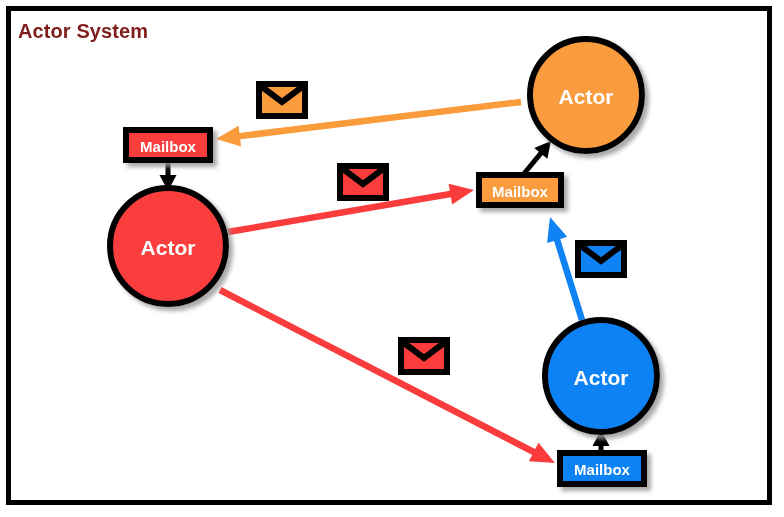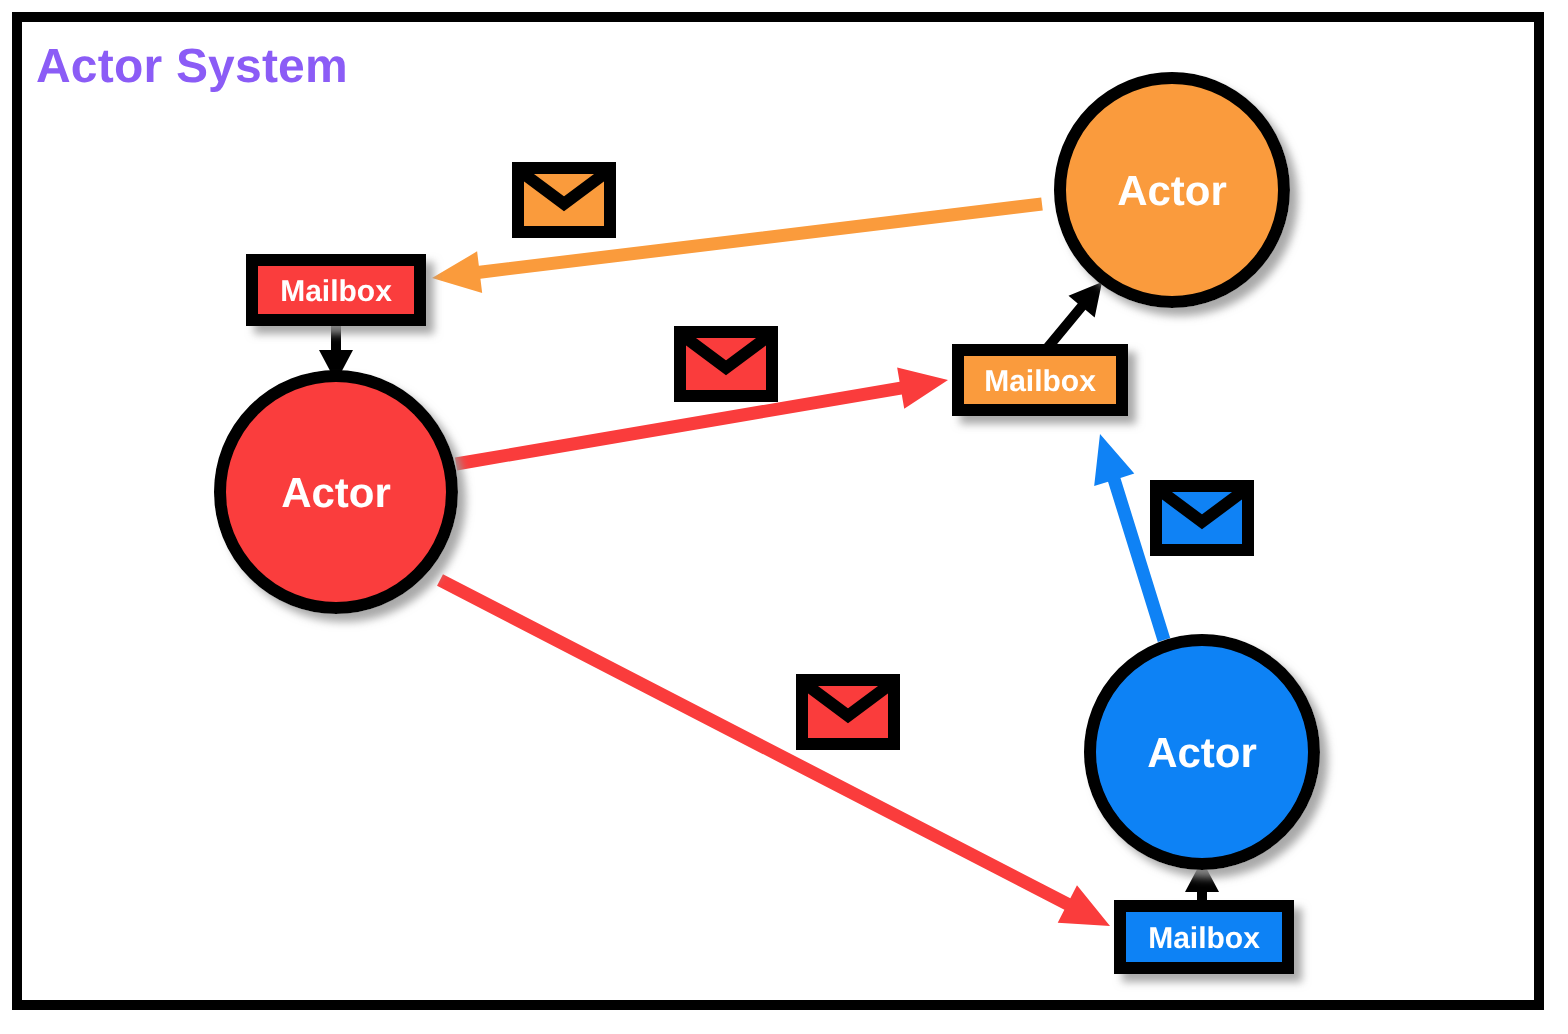--- a/index.html
+++ b/index.html
@@ -24,23 +24,23 @@
     width: 766px;
     height: 499px;
     border: 5px solid #000000;
     box-sizing: border-box;
     background: #ffffff;
   }
   #diagram-title {
     position: absolute;
     left: 18px;
     top: 20px;
-    font-size: 24px;
+    font-size: 20px;
     font-weight: bold;
-    color: #8b5cf6;
+    color: #7f1d1d;
     letter-spacing: 0.1px;
     white-space: nowrap;
   }
   svg#scene {
     position: absolute;
     left: 0;
     top: 0;
     width: 784px;
     height: 517px;
   }

